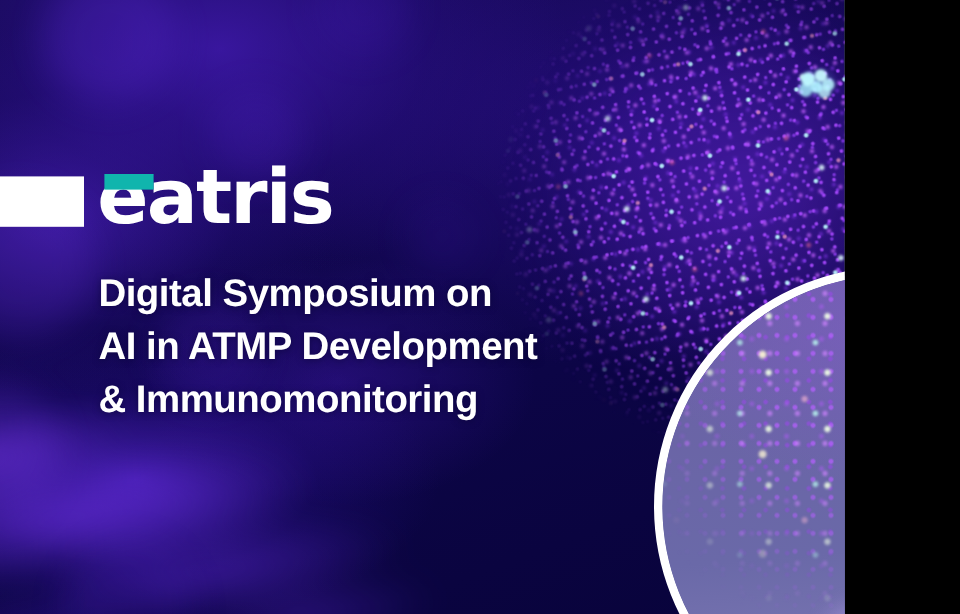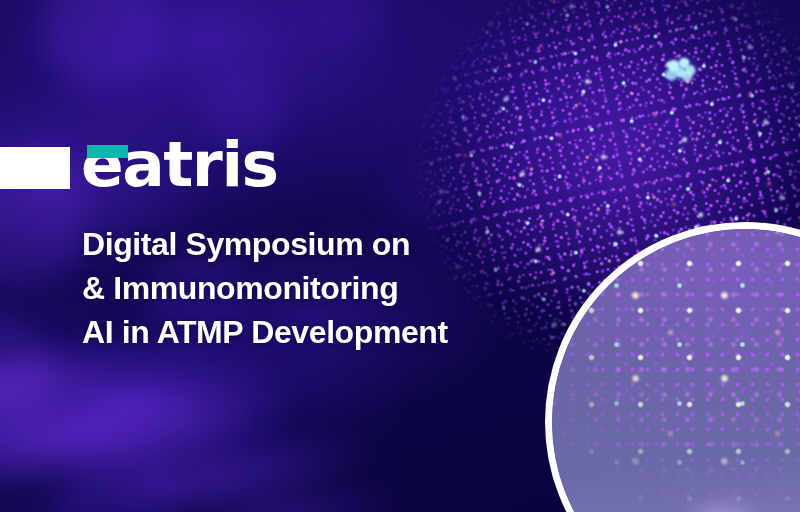--- a/index.html
+++ b/index.html
@@ -8,21 +8,21 @@
     padding: 0;
     background: #000;
   }
   body {
     font-family: "Liberation Sans", sans-serif;
   }
 
   
   .banner {
     position: relative;
-    width: 800px;
+    width: 704px;
     height: 512px;
     overflow: hidden;
     background: #4d7c0f;
     user-select: none;
   }
 
   
   .bg-base {
     position: absolute;
     inset: 0;
@@ -297,17 +297,17 @@
   </div>
 
   <div class="logo">
     <div class="logo-mark"></div>
     <div class="logo-word">eatris</div>
   </div>
   <div class="logo-bar"></div>
 
   <div class="title">
     <span class="title-line">Digital Symposium on</span>
+    <span class="title-line">AI in ATMP Development</span>
     <span class="title-line">&amp; Immunomonitoring</span>
-    <span class="title-line">AI in ATMP Development</span>
   </div>
 
 </div>
 
 </body></html>

